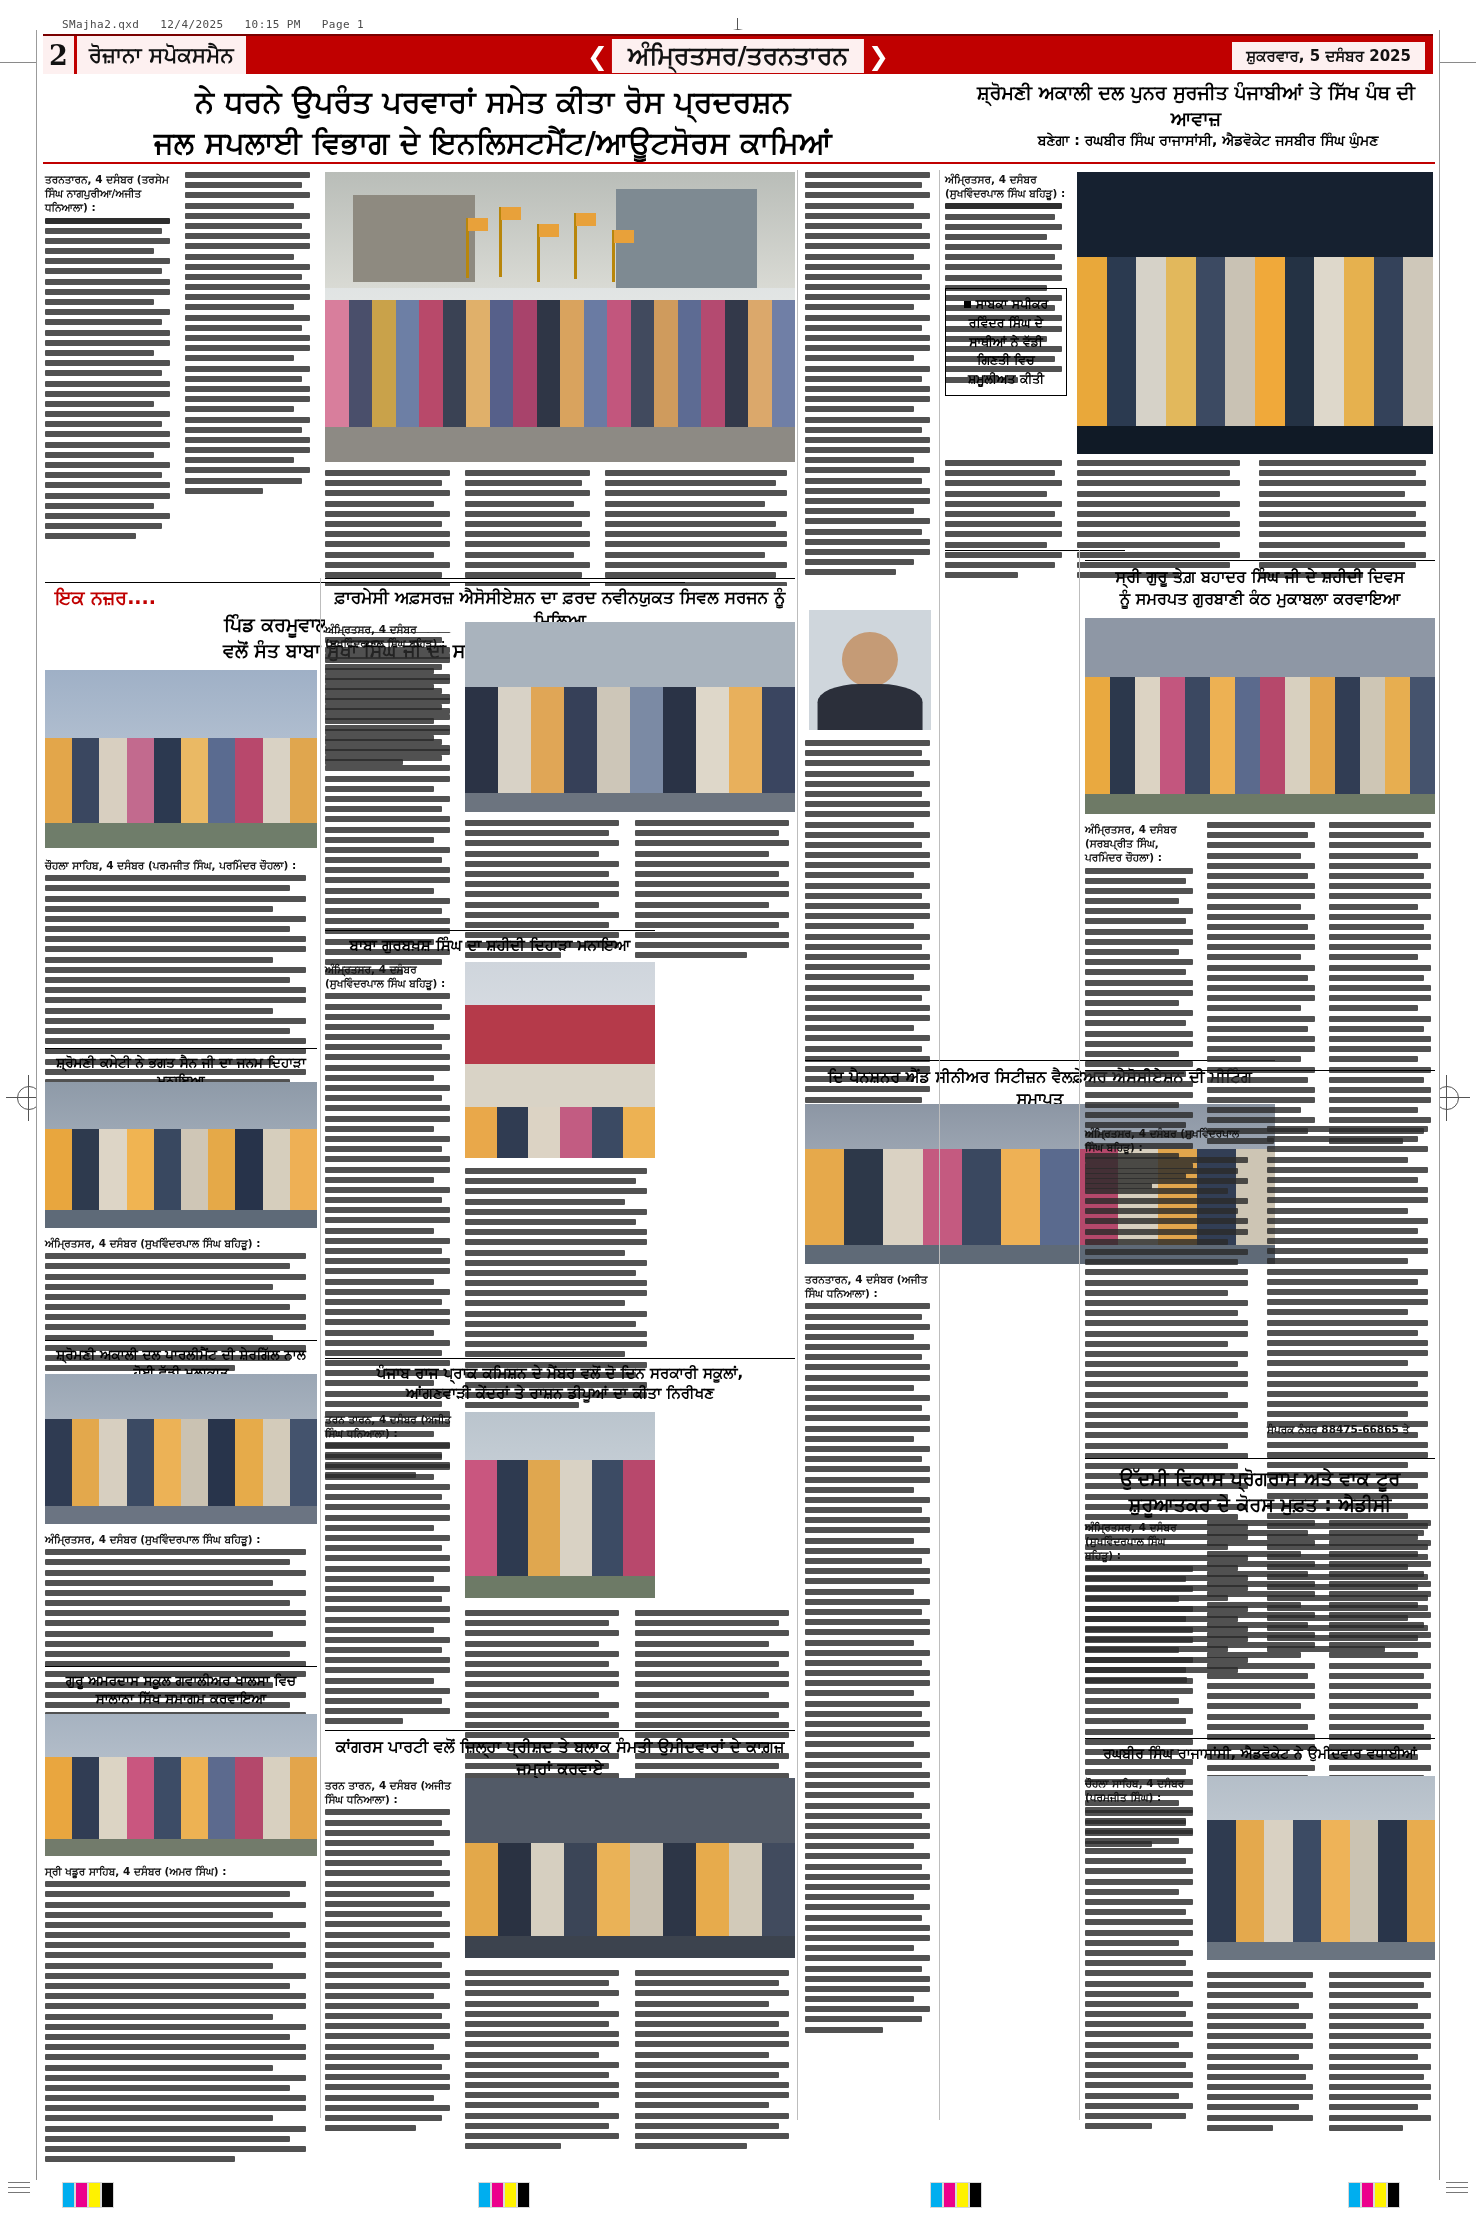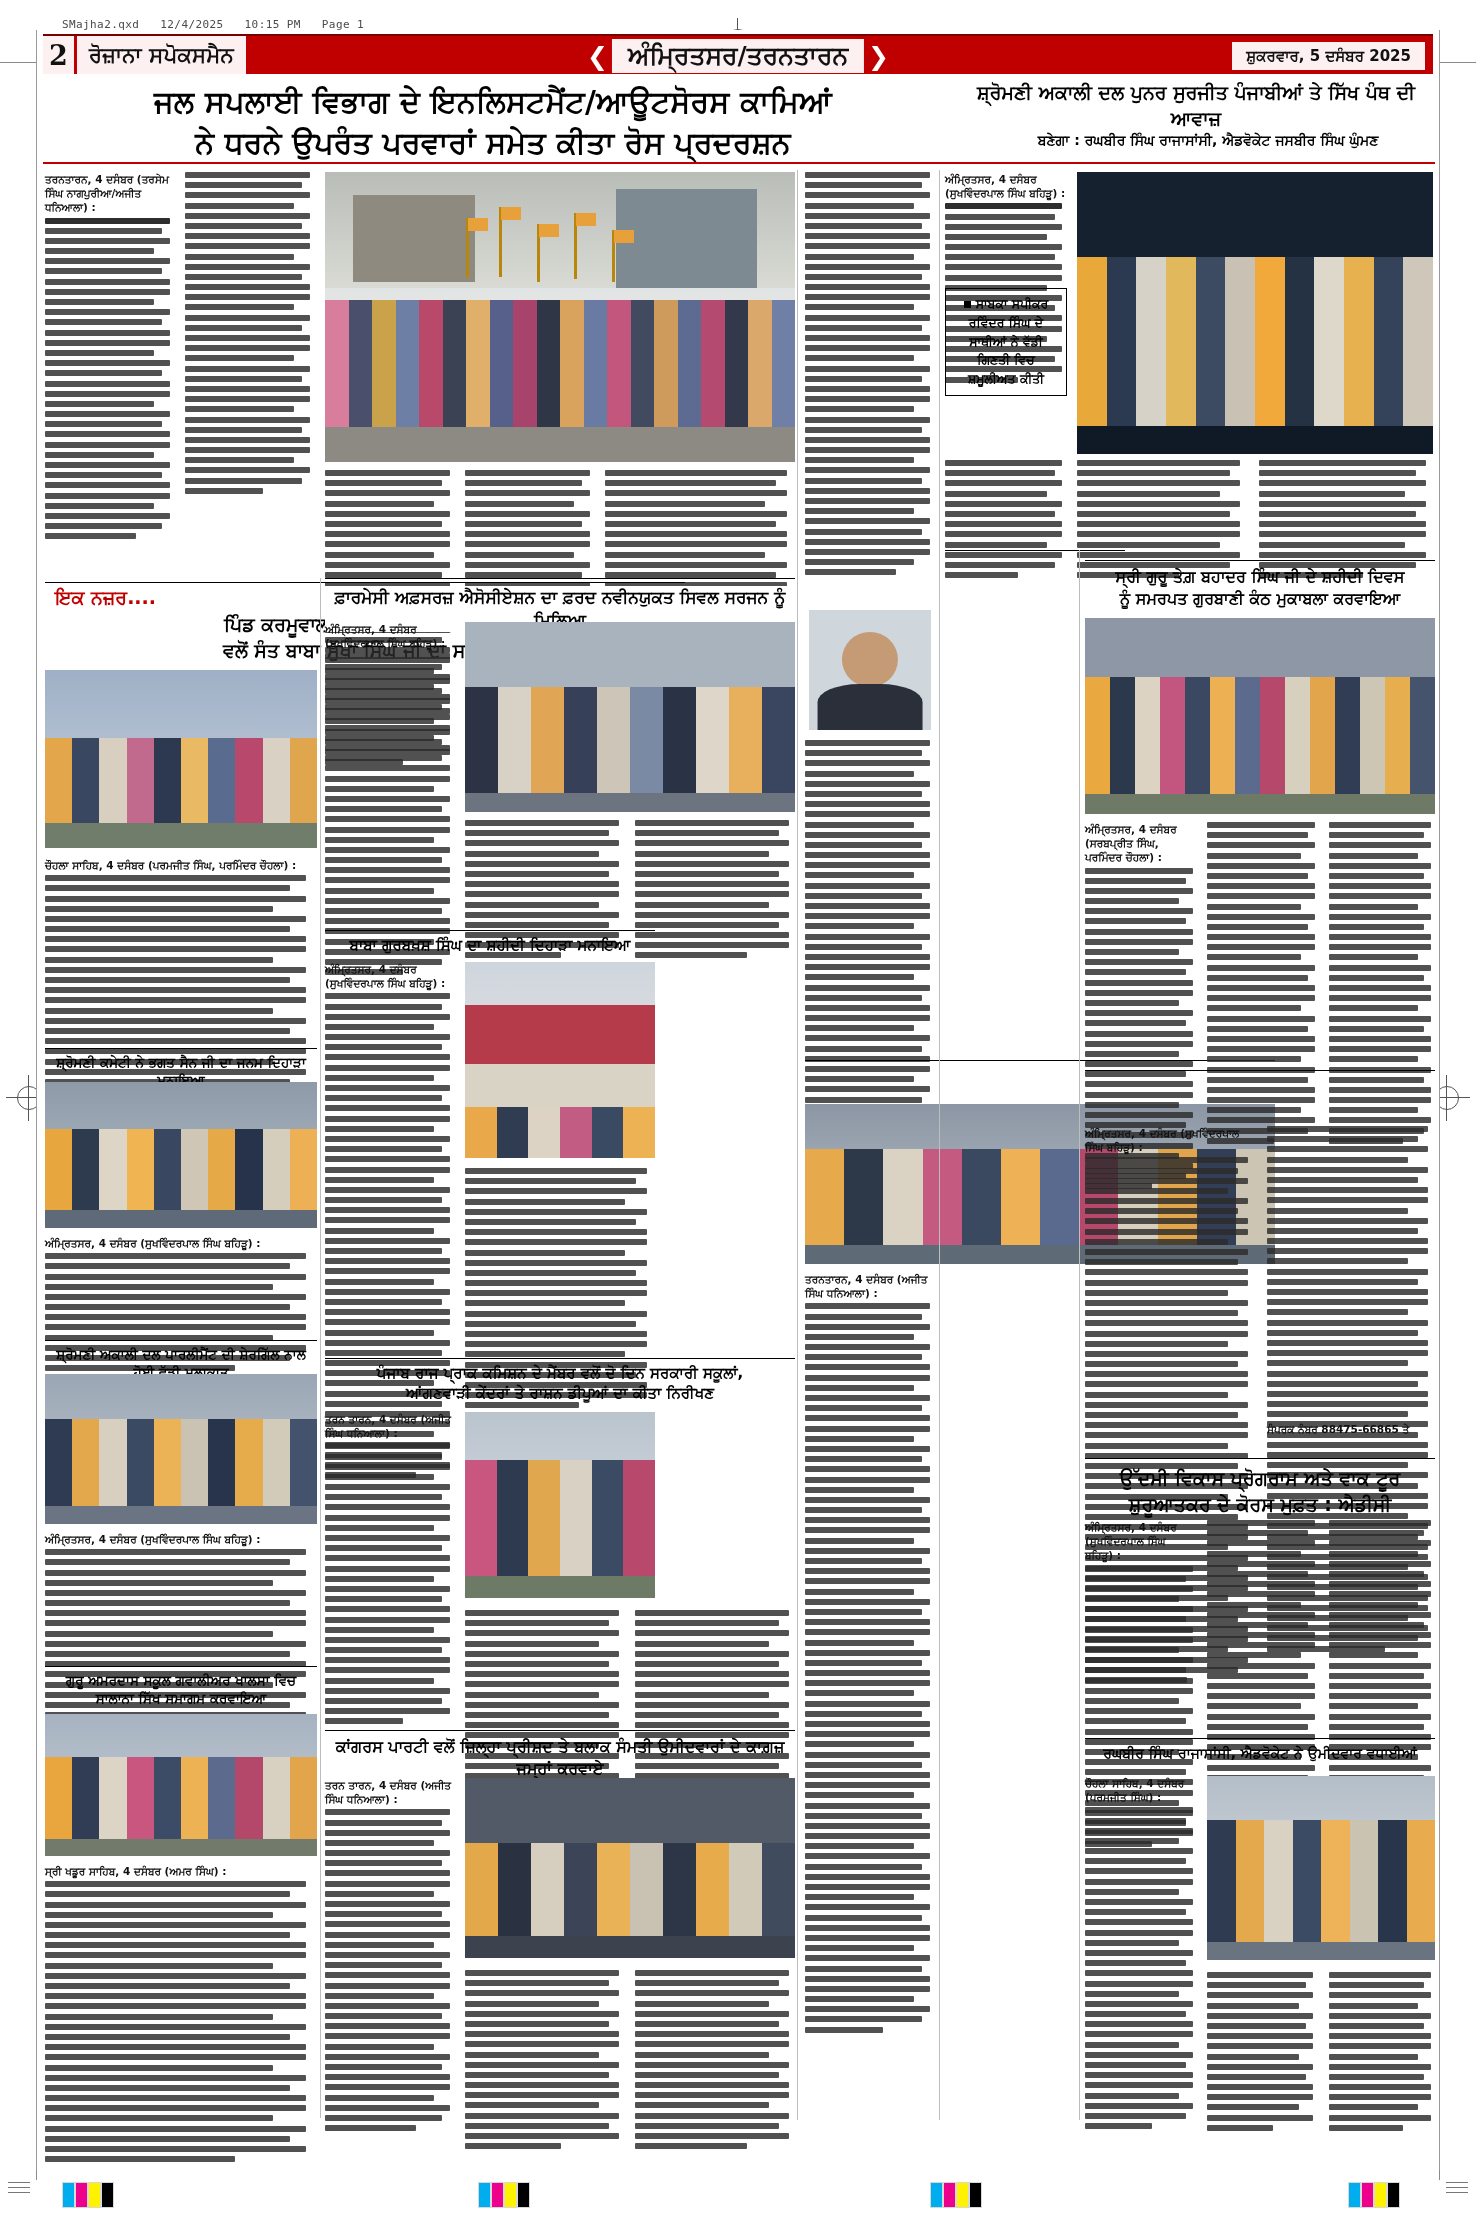--- a/index.html
+++ b/index.html
@@ -196,22 +196,22 @@
     <div id="mast-spacer"></div>
     <div id="edition-wrap">
       <span class="chev">❮</span>
       <span id="edition-box">ਅੰਮ੍ਰਿਤਸਰ/ਤਰਨਤਾਰਨ</span>
       <span class="chev">❯</span>
     </div>
     <div id="date-box">ਸ਼ੁਕਰਵਾਰ, 5 ਦਸੰਬਰ 2025</div>
   </div>
 
   <div style="position:absolute;left:6px;top:52px;width:900px;">
+    <div class="hl-main">ਨੇ ਧਰਨੇ ਉਪਰੰਤ ਪਰਵਾਰਾਂ ਸਮੇਤ ਕੀਤਾ ਰੋਸ ਪ੍ਰਦਰਸ਼ਨ</div>
     <div class="hl-main">ਜਲ ਸਪਲਾਈ ਵਿਭਾਗ ਦੇ ਇਨਲਿਸਟਮੈਂਟ/ਆਊਟਸੋਰਸ ਕਾਮਿਆਂ</div>
-    <div class="hl-main">ਨੇ ਧਰਨੇ ਉਪਰੰਤ ਪਰਵਾਰਾਂ ਸਮੇਤ ਕੀਤਾ ਰੋਸ ਪ੍ਰਦਰਸ਼ਨ</div>
   </div>
 
   <div style="position:absolute;left:920px;top:50px;width:478px;">
     <div class="hl-sec" style="font-size:19px;">ਸ਼੍ਰੋਮਣੀ ਅਕਾਲੀ ਦਲ ਪੁਨਰ ਸੁਰਜੀਤ ਪੰਜਾਬੀਆਂ ਤੇ ਸਿੱਖ ਪੰਥ ਦੀ ਆਵਾਜ਼</div>
     <div class="hl-sec" style="font-size:14px;margin-left:24px;">ਬਣੇਗਾ : ਰਘਬੀਰ ਸਿੰਘ ਰਾਜਾਸਾਂਸੀ, ਐਡਵੋਕੇਟ ਜਸਬੀਰ ਸਿੰਘ ਘੁੰਮਣ</div>
   </div>
 
   <div class="rule" style="position:absolute;left:6px;top:132px;width:1392px;"></div>
 
   <div style="position:absolute;left:8px;top:142px;width:130px;">
@@ -1182,20 +1182,21 @@
         <div class="ln s96"></div>
         <div class="ln s84"></div>
       <div class="ln s96"></div>
         <div class="ln s90"></div>
         <div class="ln s96"></div>
         <div class="ln s60"></div>
     </div>
   </div>
 
   <div class="hairline" style="position:absolute;left:768px;top:1030px;width:470px;"></div>
+  <div class="hl-sec" style="position:absolute;left:768px;top:1036px;width:470px;font-size:16px;">ਦਿ ਪੈਨਸ਼ਨਰ ਐਂਡ ਸੀਨੀਅਰ ਸਿਟੀਜ਼ਨ ਵੈਲਫ਼ੇਅਰ ਐਸੋਸੀਏਸ਼ਨ ਦੀ ਮੀਟਿੰਗ ਸਮਾਪਤ</div>
   <div class="photo" style="position:absolute;left:768px;top:1074px;width:470px;height:160px;">
     <div class="sky" style="background:linear-gradient(#8c96a4,#bfc7d1);"></div>
     <div class="crowd" style="height:72%;">
       <i style="background:#e6a94b"></i>
         <i style="background:#2d3849"></i>
         <i style="background:#dad2c3"></i>
       <i style="background:#c45a80"></i>
         <i style="background:#3a4860"></i>
         <i style="background:#eeb155"></i>
       <i style="background:#5a6a8e"></i>

